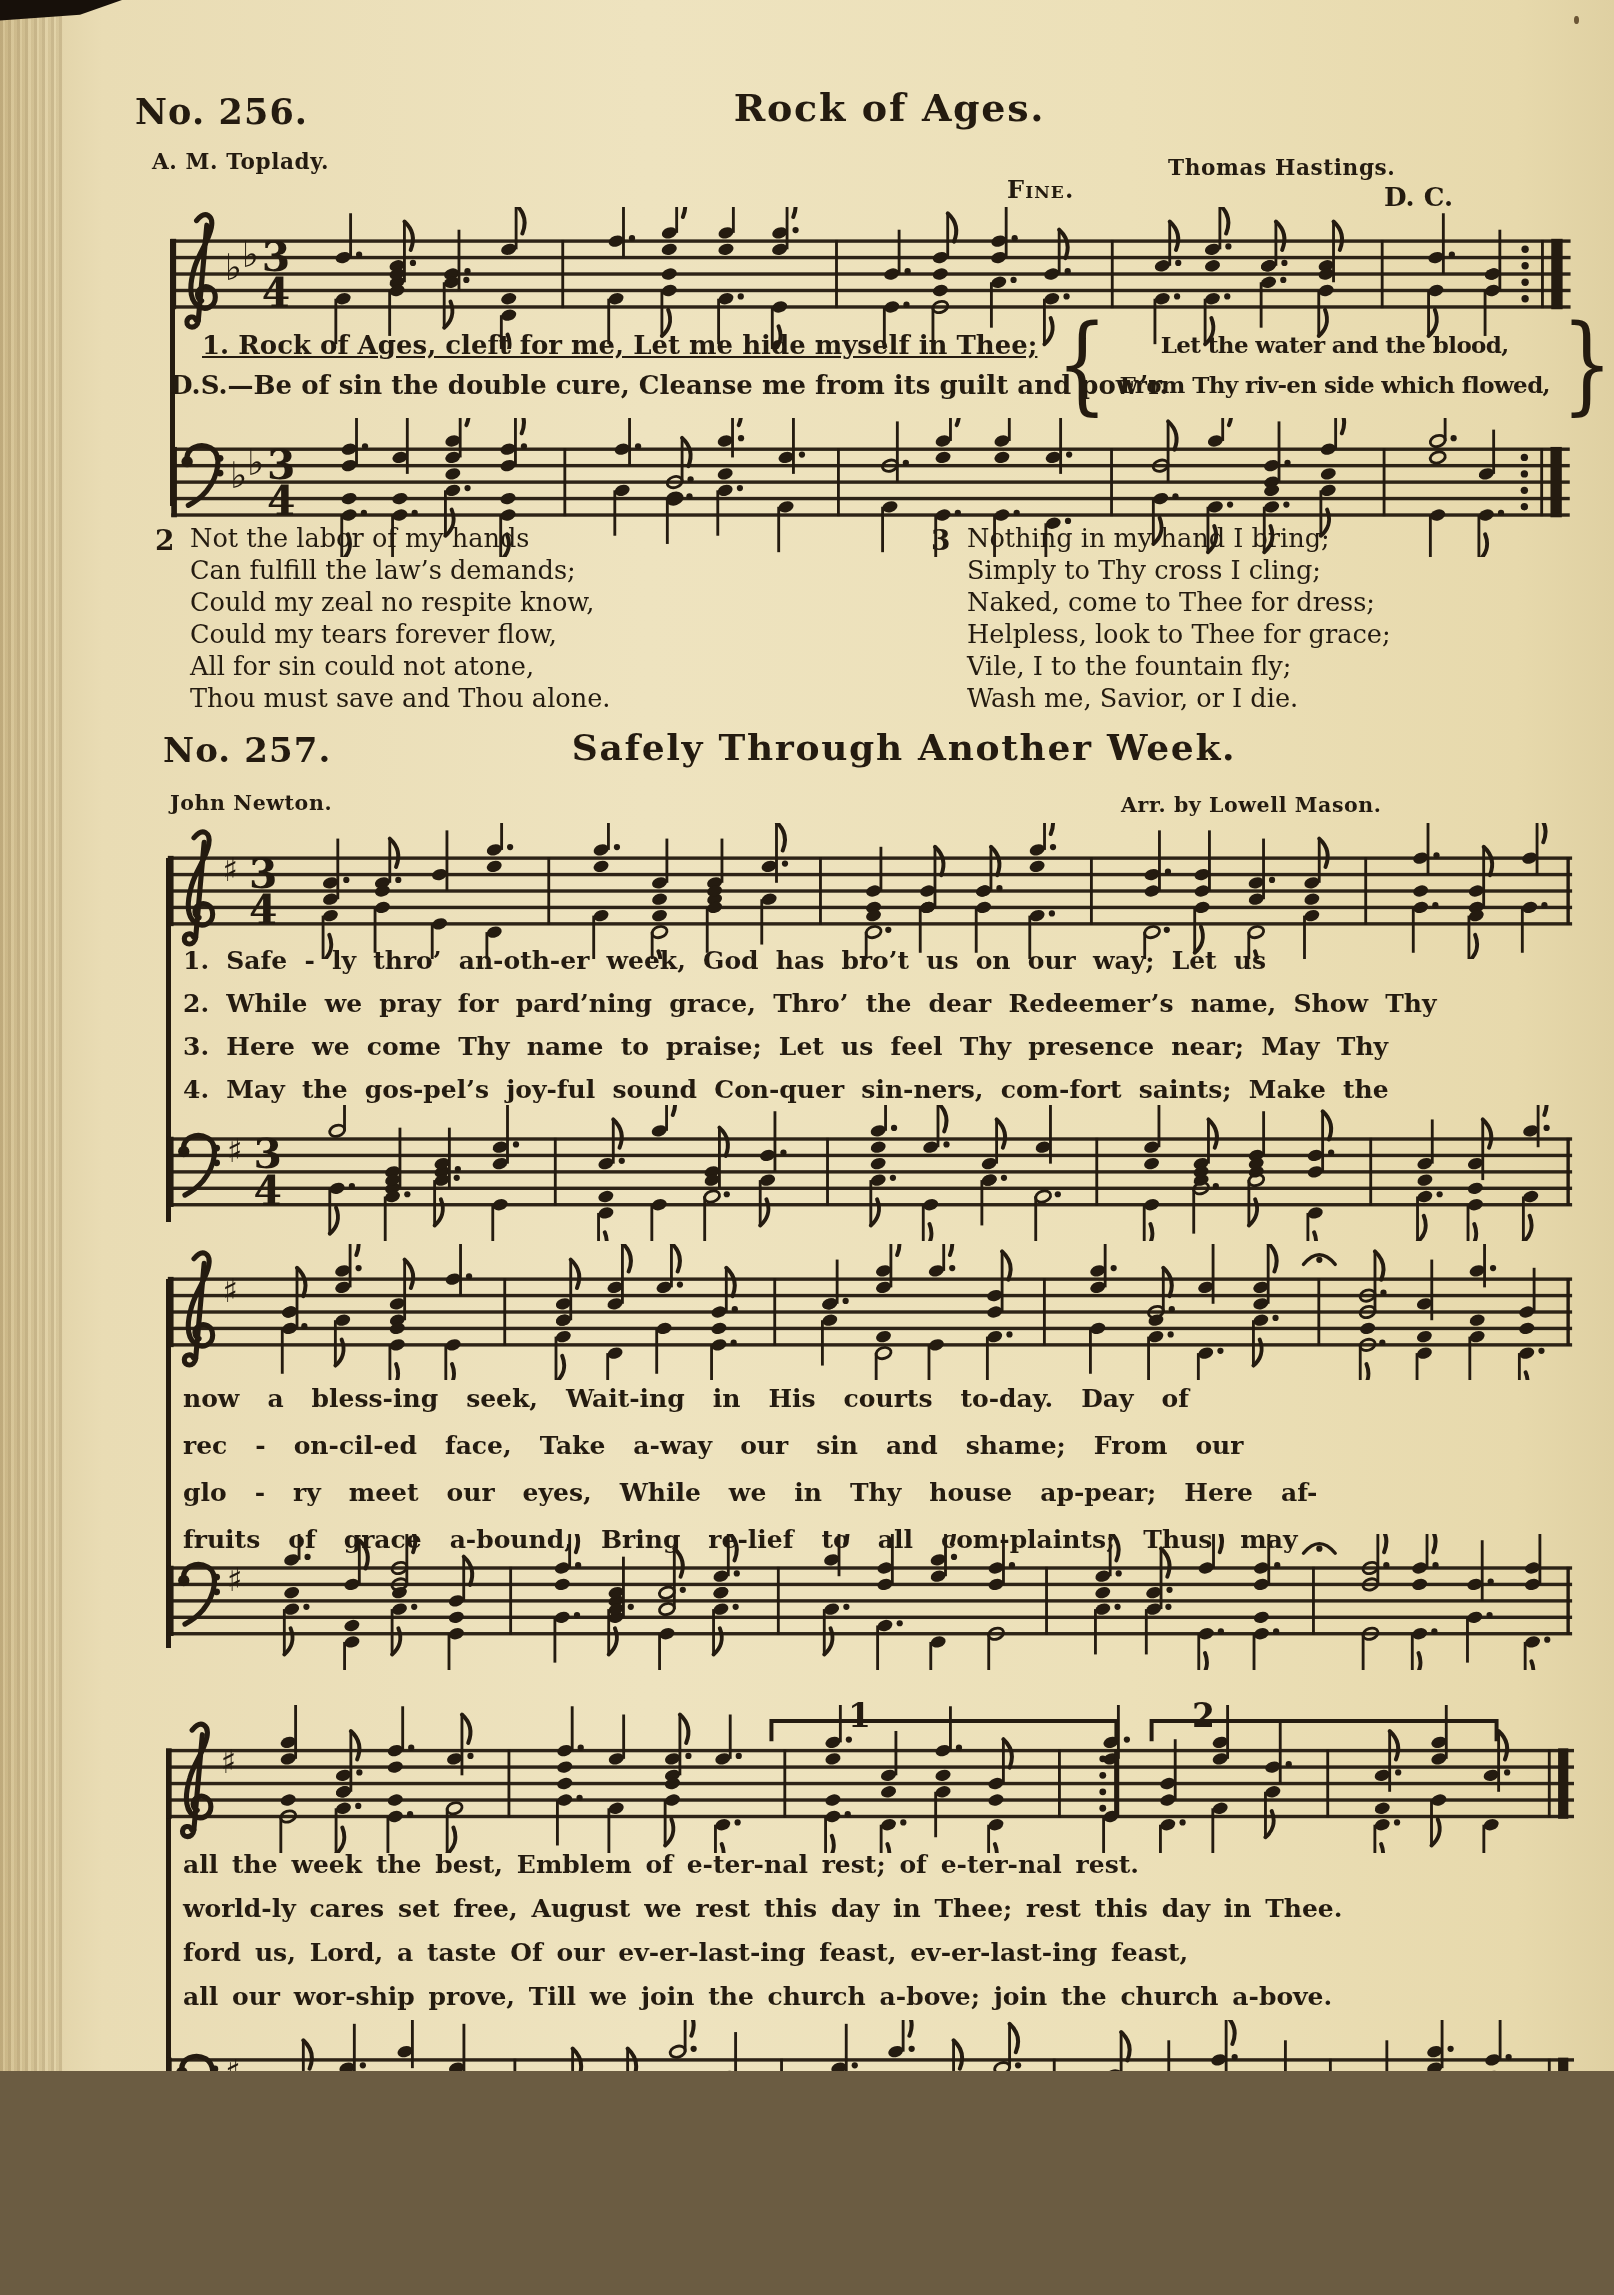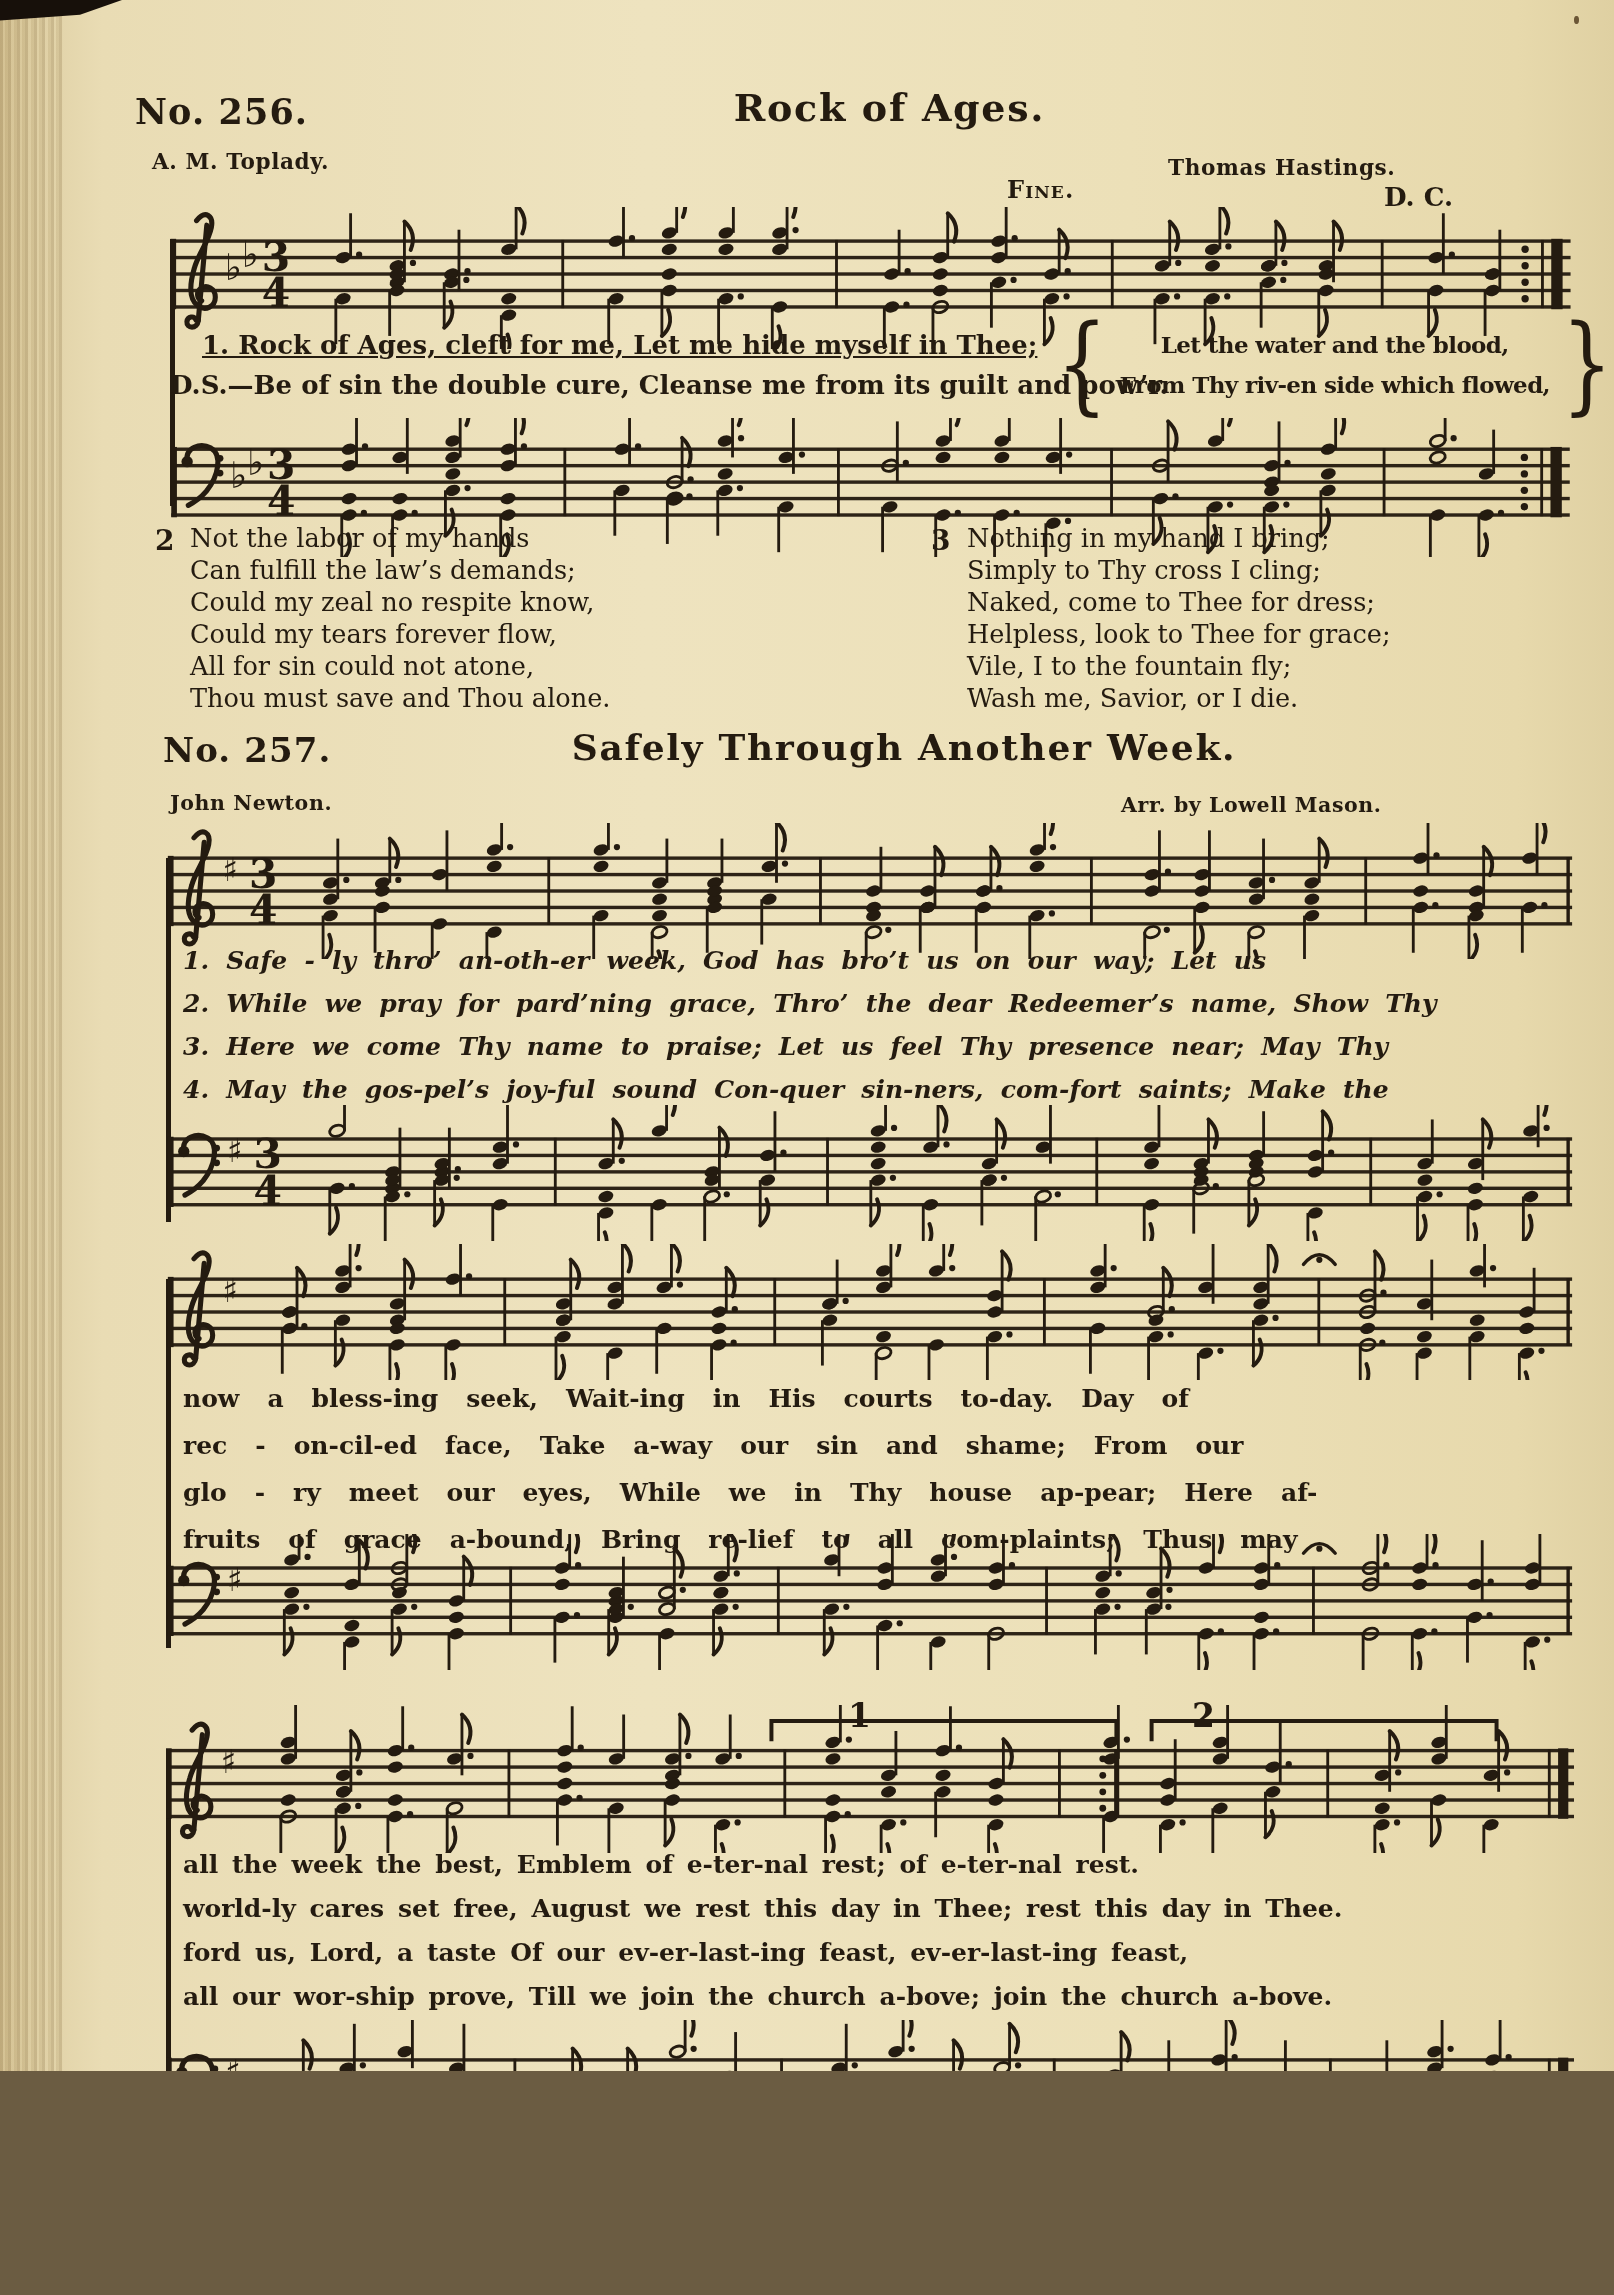--- a/index.html
+++ b/index.html
@@ -542,21 +542,21 @@
         <path d="M2295.951220257977 243.5 C2307.951220257977 233.5 2314.951220257977 217.5 2306.951220257977 197.5" fill="none" stroke="#241b10" stroke-width="7" stroke-linecap="round"></path>
         <ellipse cx="2403.1552440171213" cy="62" rx="13.5" ry="9.5" transform="rotate(-18 2403.1552440171213 62)" fill="#241b10" stroke="#241b10" stroke-width="0"></ellipse>
         <rect x="2413.6552440171213" y="-16" width="5" height="107" fill="#241b10"></rect>
         <path d="M2416.1552440171213 -16 C2429.1552440171213 -4 2436.1552440171213 12 2427.1552440171213 34" fill="none" stroke="#241b10" stroke-width="7" stroke-linecap="round"></path>
         <ellipse cx="2403.1552440171213" cy="149" rx="13.5" ry="9.5" transform="rotate(-18 2403.1552440171213 149)" fill="#241b10" stroke="#241b10" stroke-width="0"></ellipse>
         <rect x="2387.6552440171213" y="149" width="5" height="80" fill="#241b10"></rect>
         <circle cx="2429.1552440171213" cy="145" r="5.5" fill="#241b10"></circle>
         <rect x="2468" y="60" width="6" height="120" fill="#241b10"></rect>
       </svg></div>
 
-  <div class="abs stanza ws-top" style="left:183px;top:939px;font-style:italic;">
+  <div class="abs stanza ws-top" style="left:183px;top:939px;">
     <div class="sl">1. Safe - ly thro’ an-oth-er week, God has bro’t us on our way; Let us</div>
     <div class="sl">2. While we pray for pard’ning grace, Thro’ the dear Redeemer’s name, Show Thy</div>
     <div class="sl">3. Here we come Thy name to praise; Let us feel Thy presence near; May Thy</div>
     <div class="sl">4. May the gos-pel’s joy-ful sound Con-quer sin-ners, com-fort saints; Make the</div>
   </div>
 
   <div class="staff" style="left:166px;top:1105px;width:1408px;height:136px;"><svg width="1408" height="136" viewBox="0 0 2478 240">
         <rect x="0" y="57" width="2478" height="6" fill="#241b10" opacity="0.96"></rect>
         <rect x="0" y="86" width="2478" height="6" fill="#241b10" opacity="0.96"></rect>
         <rect x="0" y="115" width="2478" height="6" fill="#241b10" opacity="0.96"></rect>

